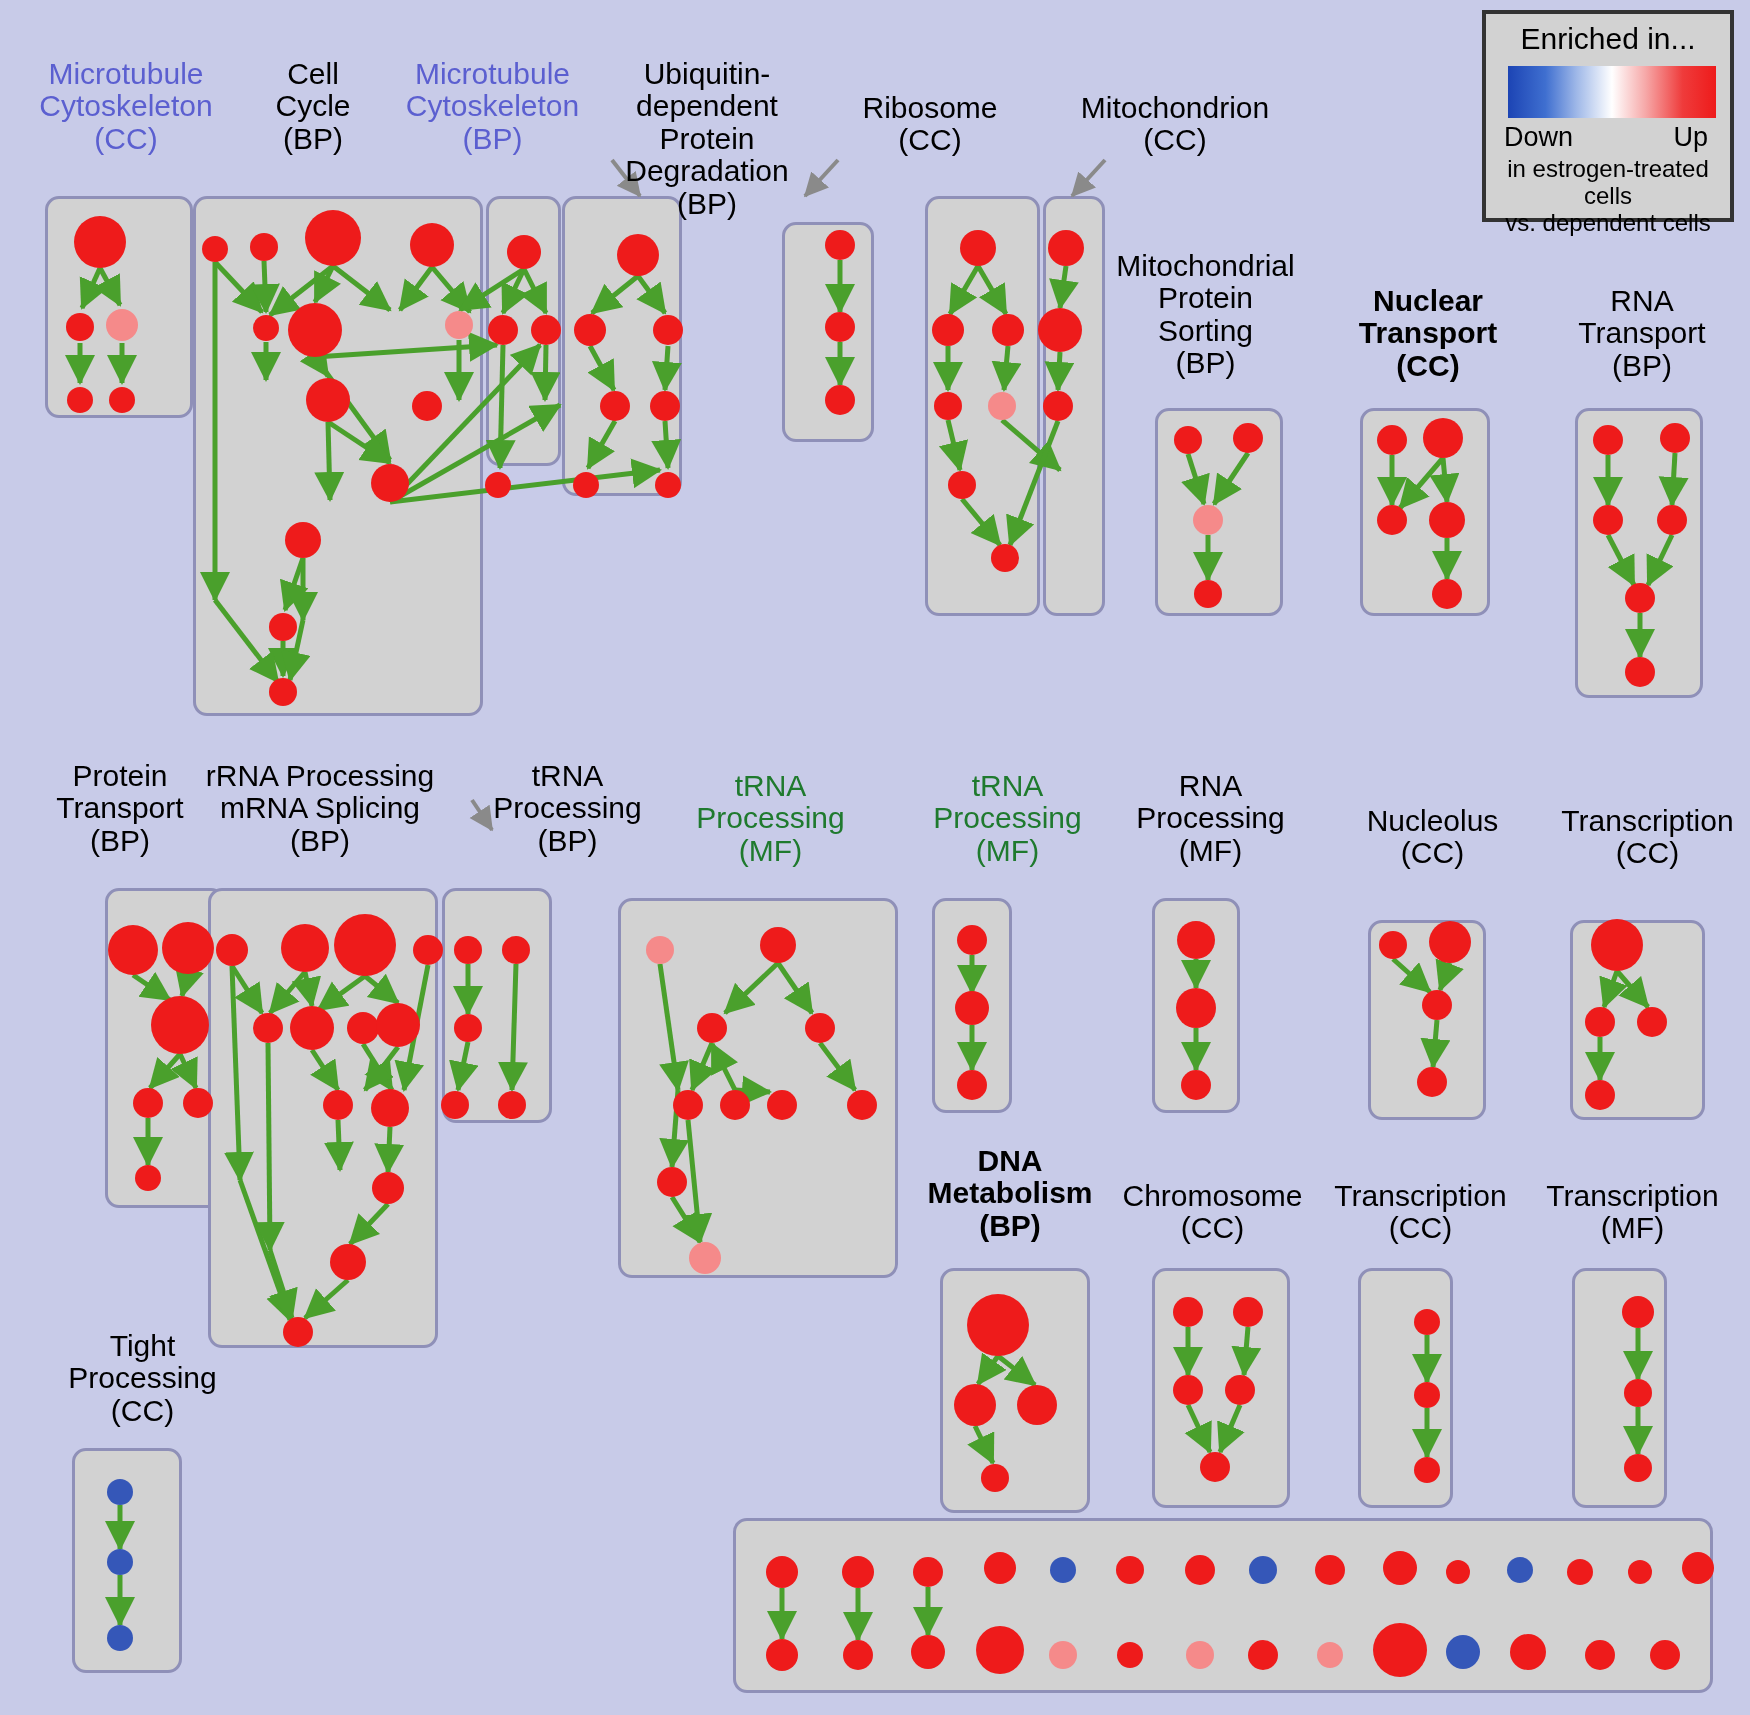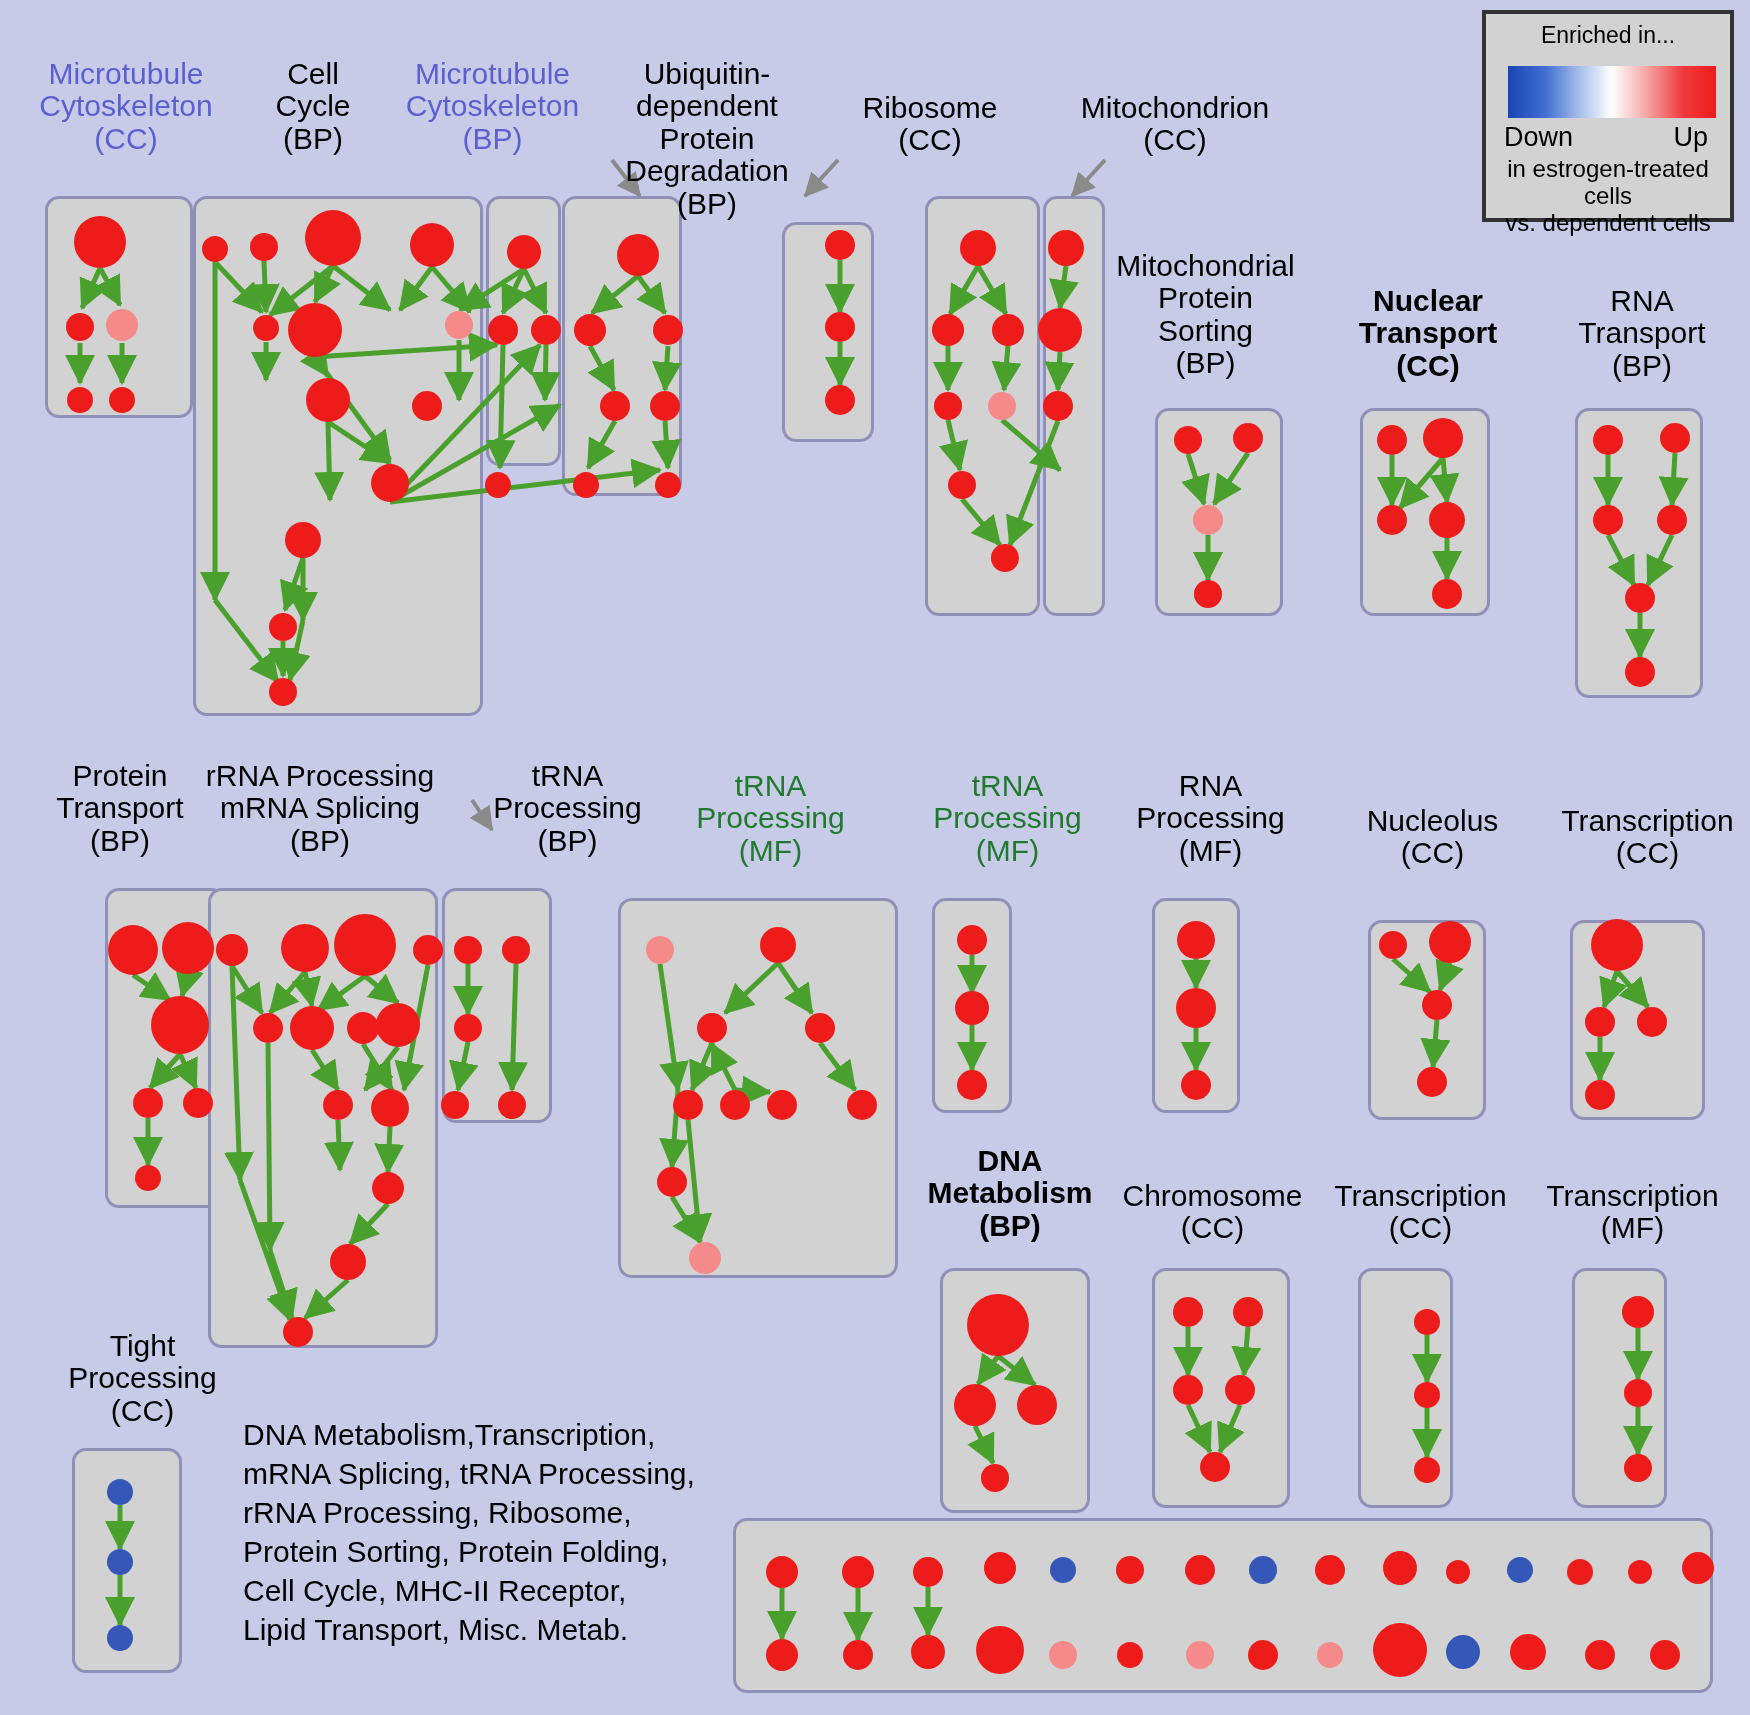--- a/index.html
+++ b/index.html
@@ -37,21 +37,21 @@
   
   #legend{
     position:absolute;
     left:1482px;top:10px;width:252px;height:212px;
     background:#d2d2d2;
     border:4px solid #333;
     box-sizing:border-box;
   }
   #legend .ltitle{
     position:absolute;left:0;top:8px;width:100%;
-    text-align:center;font-size:23px;color:#000;
+    text-align:center;font-size:30px;color:#000;
   }
   #legend .bar{
     position:absolute;left:22px;top:52px;width:208px;height:52px;
     background:linear-gradient(to right,#1c44b4 0%,#3f6fd0 18%,#9fb8e8 33%,#ffffff 50%,#f6a9a9 66%,#ef3b3b 84%,#ee1b1b 100%);
   }
   #legend .down{position:absolute;left:18px;top:108px;font-size:27px;}
   #legend .up{position:absolute;right:22px;top:108px;font-size:27px;}
   #legend .sub{
     position:absolute;left:0;top:142px;width:100%;
     text-align:center;font-size:24px;line-height:1.12;white-space:pre-line;
@@ -447,26 +447,20 @@
 (CC)</div>
       <div class="label" style="left: 1318px; top: 1180px; width: 205px;">Transcription
 (CC)</div>
       <div class="label" style="left: 1530px; top: 1180px; width: 205px;">Transcription
 (MF)</div>
       <div class="label" style="left: 55px; top: 1330px; width: 175px;">Tight
 Processing
 (CC)</div>
     </div>
 
-  <div id="bigtext">DNA Metabolism,Transcription,
-mRNA Splicing, tRNA Processing,
-rRNA Processing, Ribosome,
-Protein Sorting, Protein Folding,
-Cell Cycle, MHC-II Receptor,
-Lipid Transport, Misc. Metab.</div>
 
   <div id="legend">
     <div class="ltitle">Enriched in...</div>
     <div class="bar"></div>
     <div class="down">Down</div>
     <div class="up">Up</div>
     <div class="sub">in estrogen-treated cells
 vs. dependent cells</div>
   </div>
 

